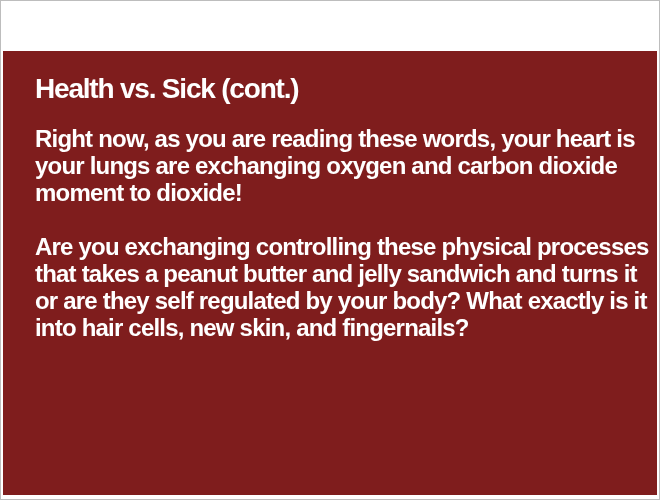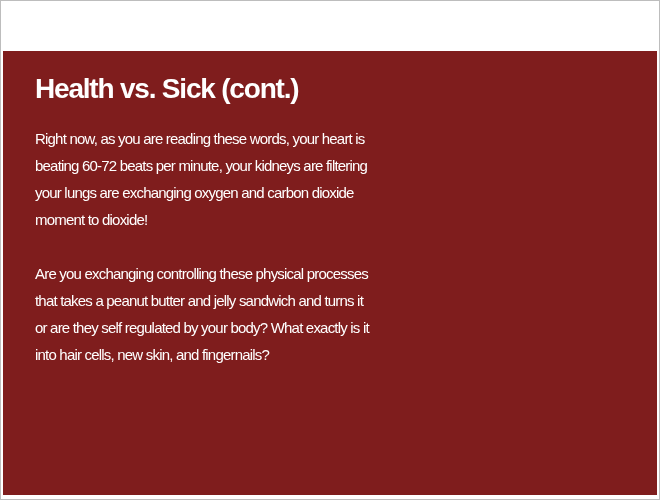--- a/index.html
+++ b/index.html
@@ -45,39 +45,38 @@
     font-weight: 700;
     letter-spacing: -1.2px;
     line-height: 36px;
     color: #ffffff;
     white-space: nowrap;
   }
   .para {
     margin: 0 0 27px 0;
   }
   .line {
-    font-size: 15px;
-    font-weight: 400;
+    font-size: 24px;
+    font-weight: 700;
     letter-spacing: -0.8px;
     line-height: 27px;
     color: #ffffff;
     white-space: nowrap;
   }
 </style>
 </head>
 <body>
 
 <div class="frame">
   <div class="edge-artifact"></div>
   <div class="slide">
     <h1 class="slide-title">Health vs. Sick (cont.)</h1>
 
     <div class="para">
       <div class="line">Right now, as you are reading these words, your heart is</div>
-      <div class="line">beating 60-72 beats per minute, your kidneys are filtering</div>
       <div class="line">your lungs are exchanging oxygen and carbon dioxide</div>
       <div class="line">moment to dioxide!</div>
     </div>
 
     <div class="para">
       <div class="line">Are you exchanging controlling these physical processes</div>
       <div class="line">that takes a peanut butter and jelly sandwich and turns it</div>
       <div class="line">or are they self regulated by your body? What exactly is it</div>
       <div class="line">into hair cells, new skin, and fingernails?</div>
     </div>

